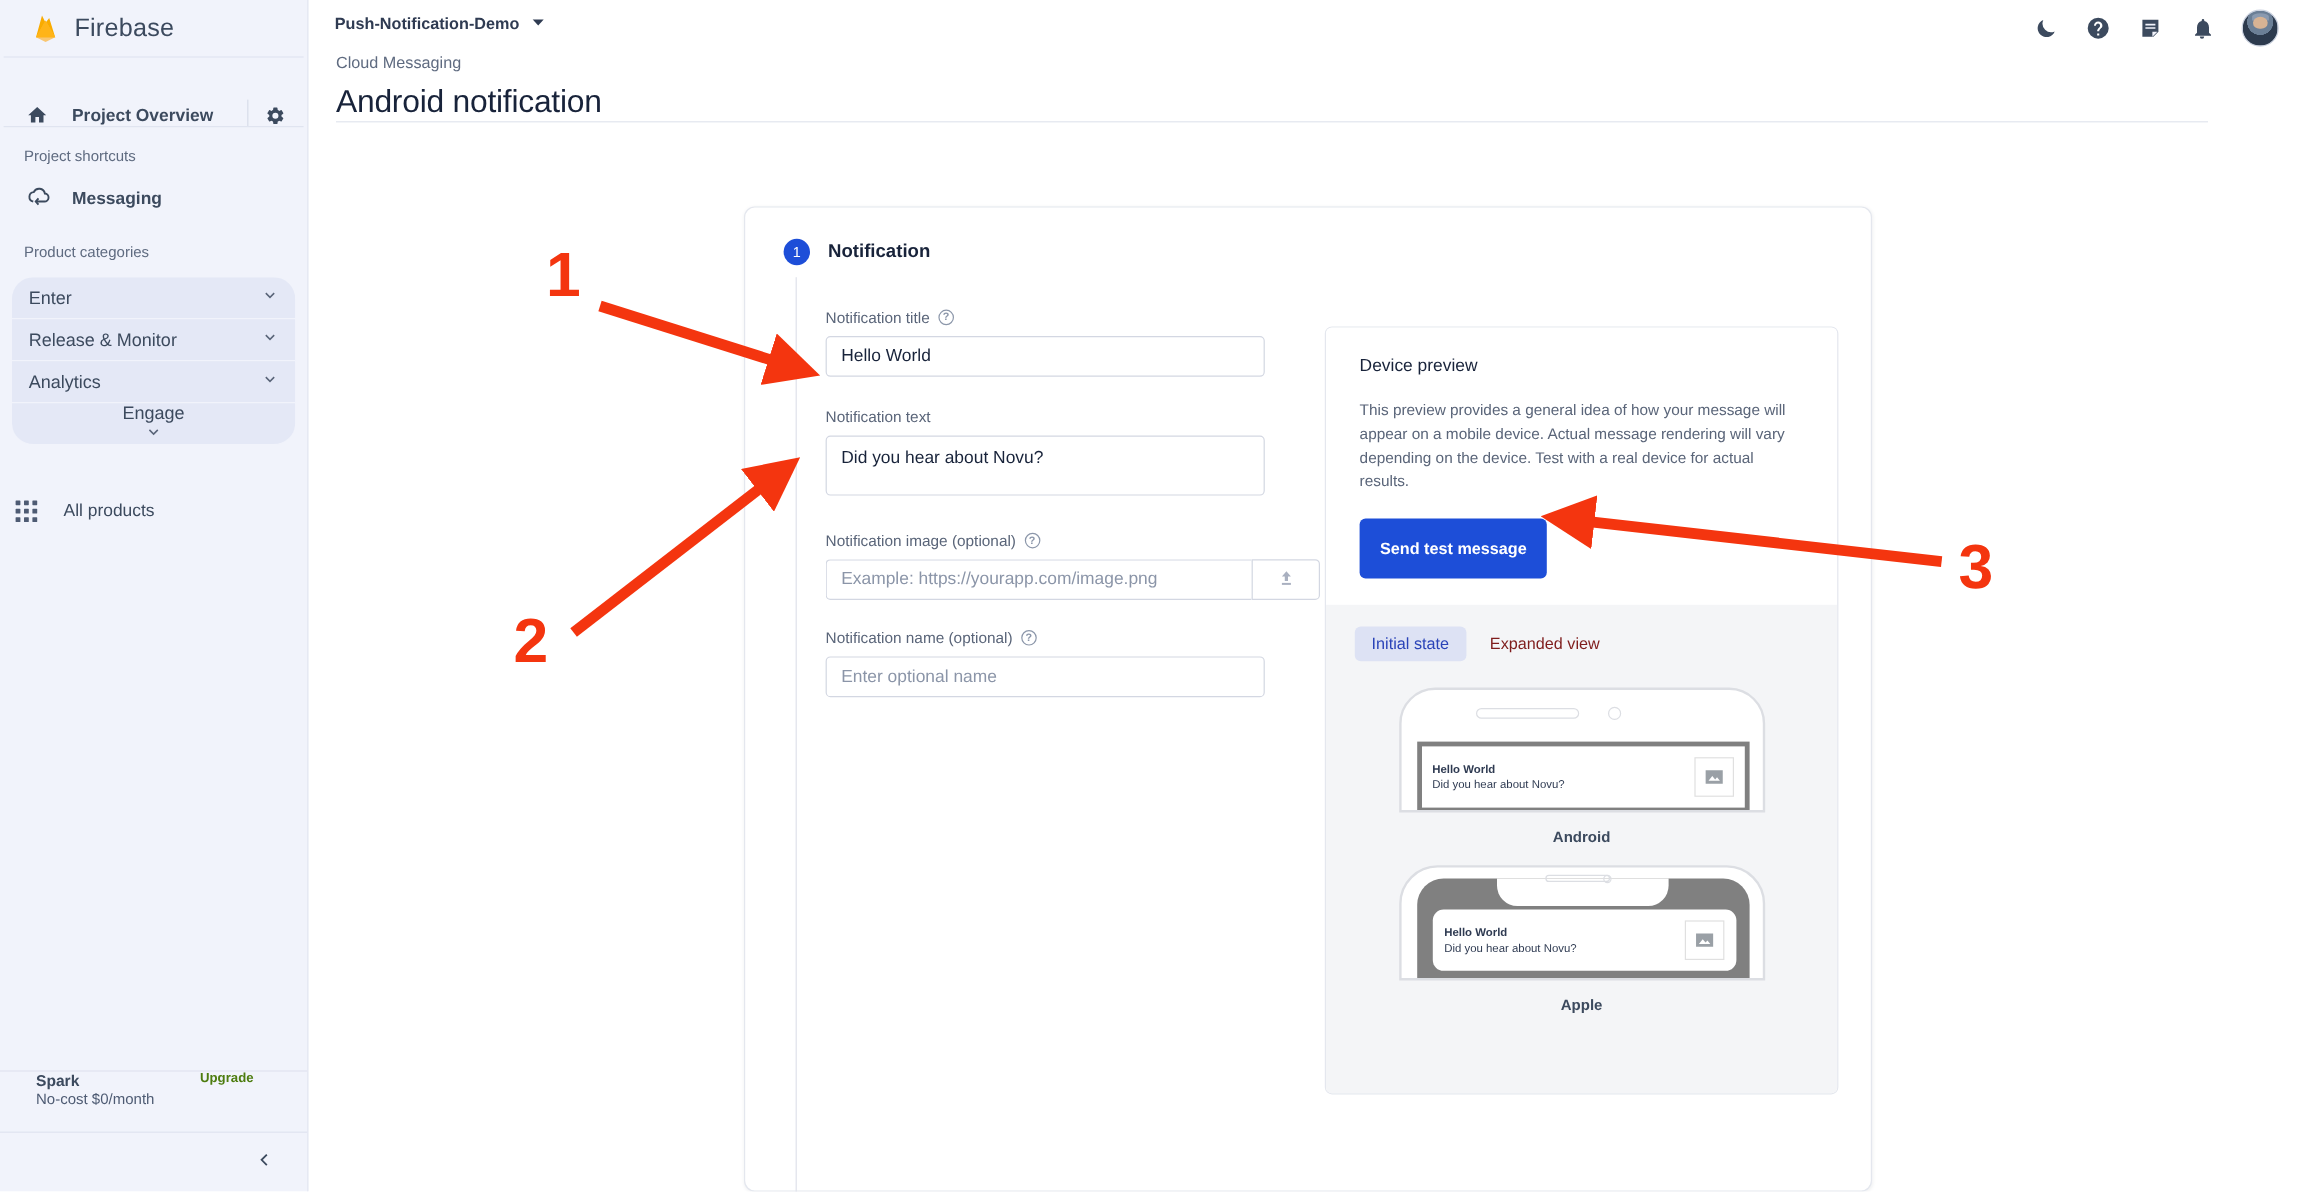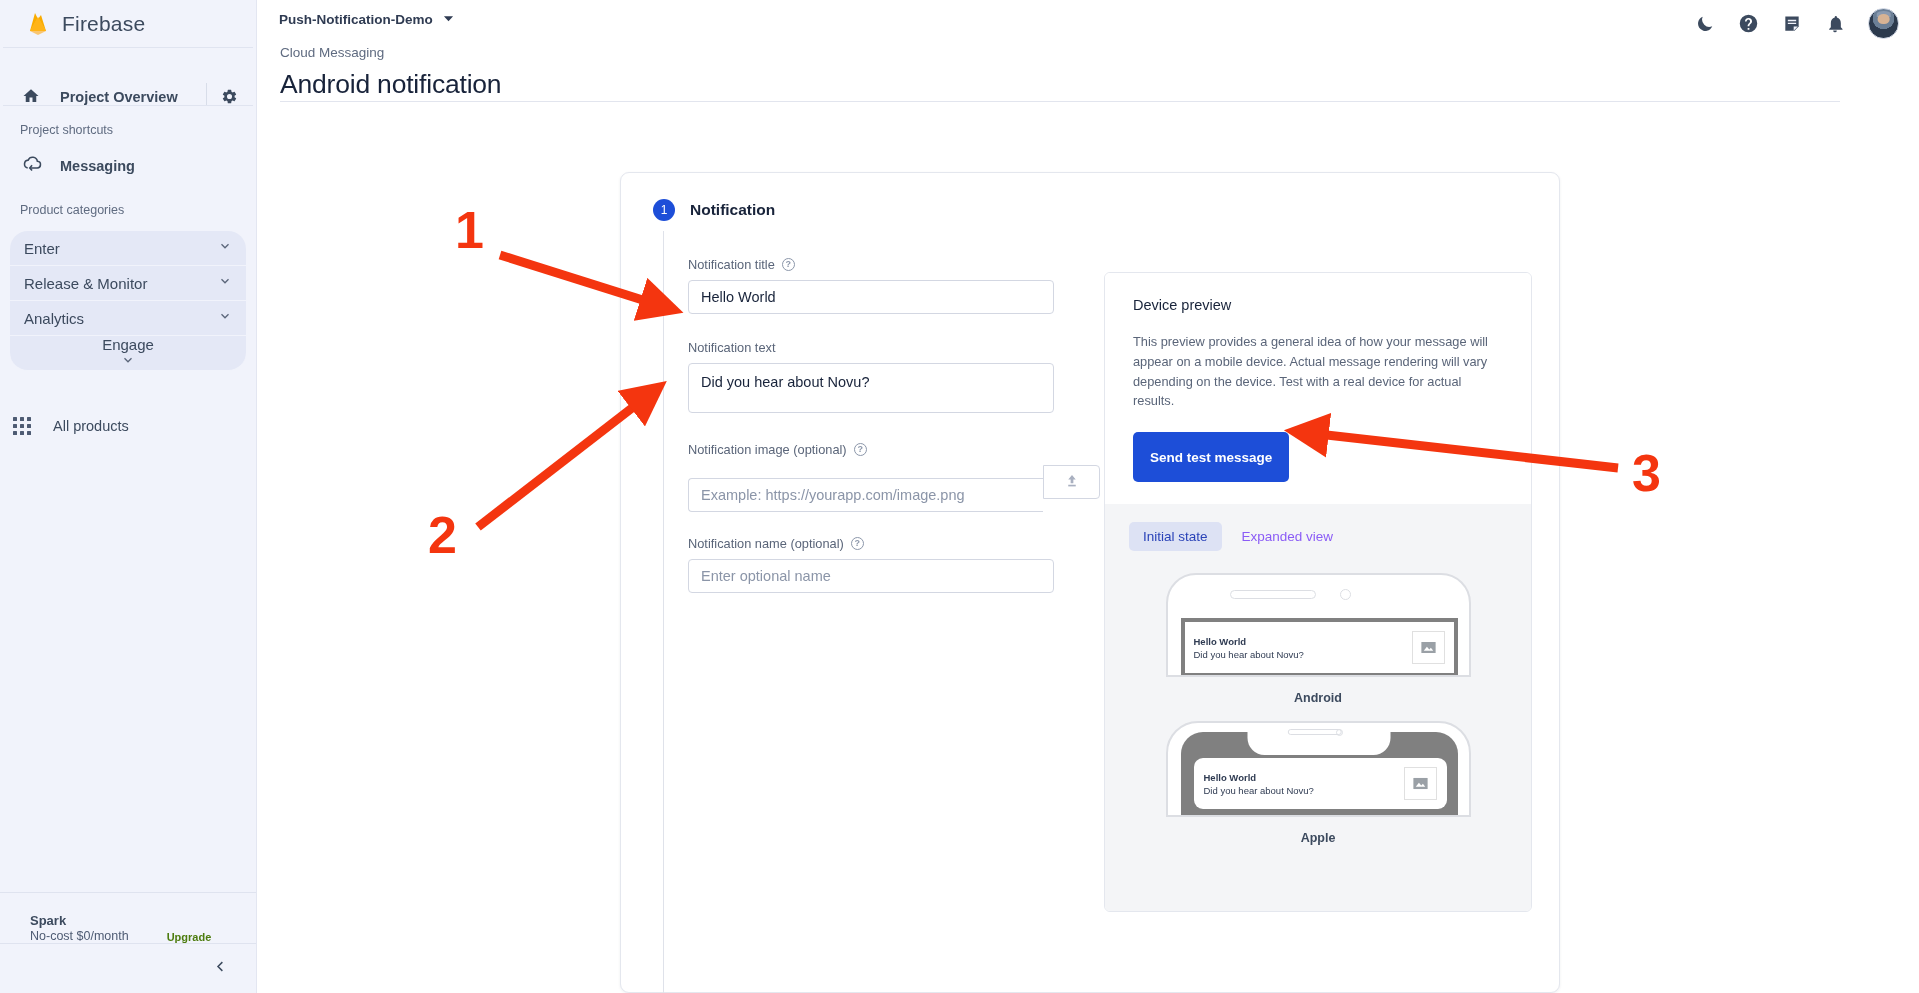--- a/index.html
+++ b/index.html
@@ -57,21 +57,21 @@
     margin-top: 34px; height: 42px; display:flex; align-items:center;
     padding-left: 13px; gap: 22px; color: #3c4a5e;
   }
   .all-products .lbl { font-size: 14.5px; }
   .grid-ico { display:grid; grid-template-columns: repeat(3,4px); gap: 3px; }
   .grid-ico i { width:4px; height:4px; background:#4e5b73; display:block; border-radius:.5px;}
 
   .plan-box {
     position: absolute; left: 0; bottom: 49px; width: 256px;
     border-top: 1px solid #dfe3ef; border-bottom: 1px solid #dfe3ef;
-    height: 52px; display:flex; align-items:flex-end; padding: 0 22px 0 30px;
+    height: 52px; display:flex; align-items:flex-start; padding: 0 22px 0 30px;
   }
   .plan-name { font-size: 13px; font-weight: bold; color: #3c4a5e; }
   .plan-sub { font-size: 12.5px; color: #4e5b73; margin-top: 1px; }
   .upgrade-btn { margin-left: 38px; font-size: 11px; font-weight: bold; color: #4d7c0f; }
   .collapse-row {
     position:absolute; left:0; bottom:0; width: 256px; height: 49px;
     display:flex; align-items:center; justify-content:flex-end; padding-right: 28px;
     color:#3c4a5e;
   }
 
@@ -131,21 +131,21 @@
     font-size: 14.5px; color: #18233a; padding: 0 12px;
     font-family: "Liberation Sans", sans-serif; background:#fff;
   }
   .f-input::placeholder { color: #8b95a8; }
   .f-area {
     margin-top: 8px; width: 366px; height: 50px; border: 1px solid #d3d7e2; border-radius: 4px;
     font-size: 14.5px; color: #18233a; padding: 9px 12px; resize:none;
     font-family: "Liberation Sans", sans-serif; line-height:1.25;
   }
   .img-row { margin-top: 8px; display:flex; width: 412px; }
-  .img-row .f-input { margin-top:13px; width: 356px; border-radius: 4px 0 0 4px; border-right:none; }
+  .img-row .f-input { margin-top:0; width: 356px; border-radius: 4px 0 0 4px; border-right:none; }
   .upload-btn {
     width: 57px; height: 34px; border: 1px solid #d3d7e2; border-radius: 0 4px 4px 0;
     background:#fff; display:flex; align-items:center; justify-content:center;
   }
   .gap-a { height: 26px; } .gap-b { height: 25px; } .gap-c { height: 24px; }
 
   
   .preview {
     position:absolute; left: 1104px; top: 272px; width: 428px; height: 640px;
     border: 1px solid #e4e7ee; border-radius: 6px; background:#fff; overflow:hidden;
@@ -154,21 +154,21 @@
   .pv-title { font-size: 14.5px; color: #18233a; }
   .pv-desc { margin-top: 19px; font-size: 12.8px; color: #5a6579; line-height: 1.55; width: 370px; }
   .send-btn {
     margin: 21px 0 22px 0; height: 50px; padding: 0 17px; background:#1d4ed8; color:#fff;
     border:none; border-radius: 5px; font-size: 13.5px; font-weight: bold;
     font-family: "Liberation Sans", sans-serif; cursor:pointer;
   }
   .pv-body { background: #f4f5f7; padding: 18px 24px 16px 24px; height: 100%; }
   .tabs { display:flex; align-items:center; gap: 6px; }
   .tab {
-    font-size: 13.5px; padding: 7px 14px; border-radius: 5px; color: #8b5cf6;
+    font-size: 13.5px; padding: 7px 14px; border-radius: 5px; color: #7f1d1d;
   }
   .tab.active { background: #dde2f4; color: #2a43b8; }
 
   .phone { margin: 22px auto 0 auto; width: 305px; }
   .android-frame {
     width: 305px; height: 104px; border: 2px solid #dcdee3; border-radius: 30px 30px 0 0;
     background:#fff; position:relative; overflow:hidden;
   }
   .speaker { position:absolute; left: 62px; top: 15px; width: 86px; height: 9px;
              border:1.5px solid #dcdee3; border-radius: 6px; }

